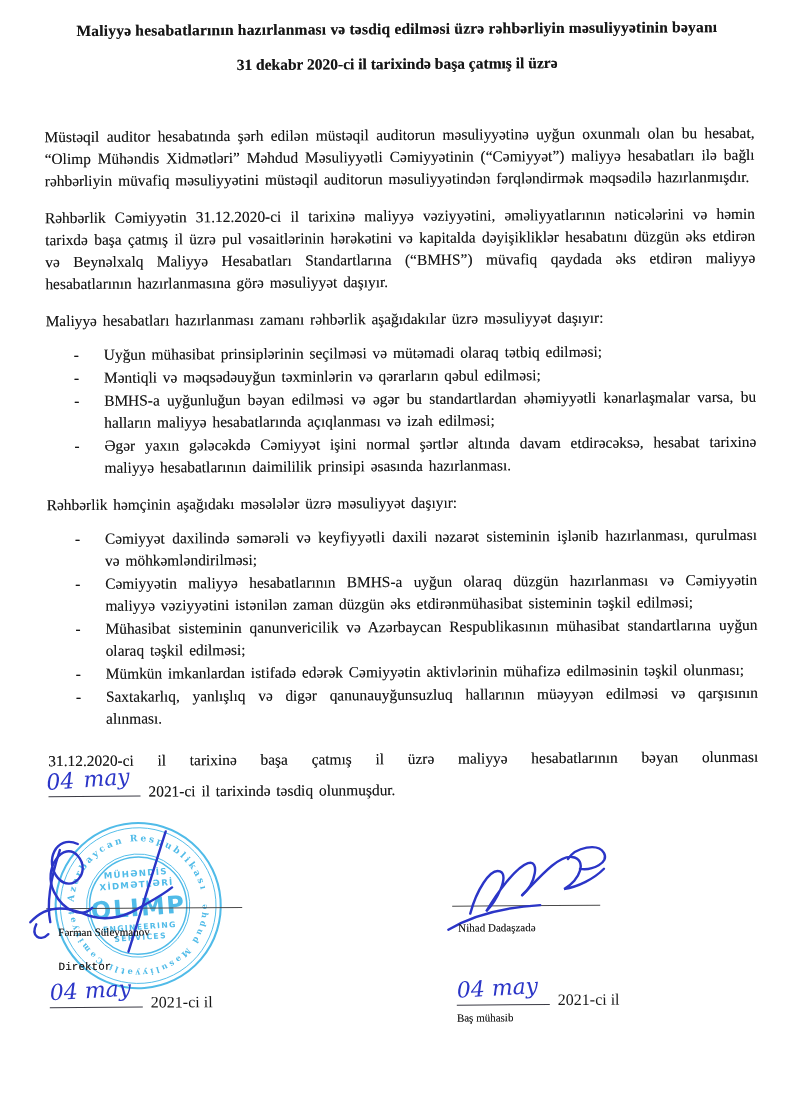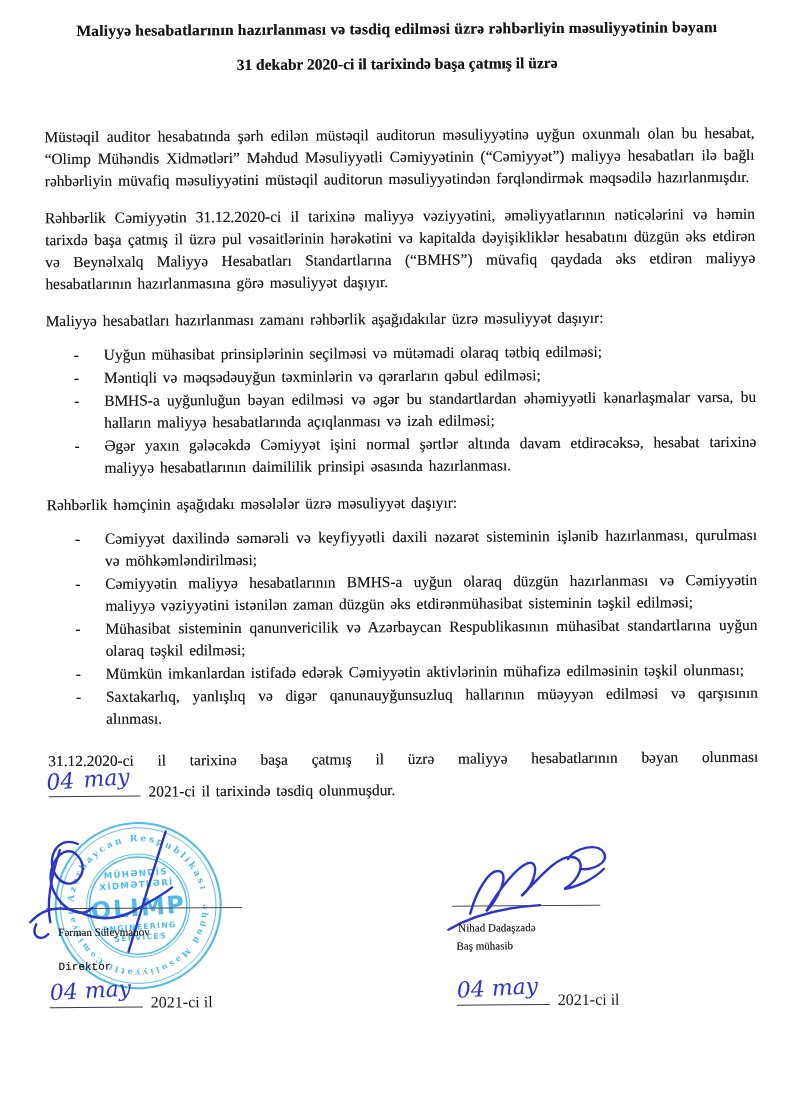--- a/index.html
+++ b/index.html
@@ -54,21 +54,21 @@
   .sig-svg { position:absolute; z-index:3; }
   .sig-left-svg  { left:14px;  top:824px; width:220px; height:140px; }
   .sig-right-svg { left:438px; top:840px; width:180px; height:100px; }
   .sig-line { position:absolute; border-bottom:1.6px solid #4a4a4a; z-index:2; }
   .line-left  { left:44px;  top:906px; width:196px; }
   .line-right { left:450px; top:906px; width:148px; }
   .sig-text { position:absolute; font-size:11px; z-index:4; text-shadow:0 0 .35px rgba(0,0,0,.5); }
   .name-left  { left:56px;  top:924px; }
   .name-right { left:456px; top:922px; }
   .role-left  { left:56px;  top:959px;font-family:Liberation Mono, monospace; }
-  .role-right { left:454px; top:940px; }
+  .role-right { left:454px; top:1012px; }
   .date-block { position:absolute; z-index:4; font-size:16px; }
   .date-left  { left:47px;  top:988px; }
   .date-right { left:454px; top:988px; }
   .date-block .date-slot { width:93px; }
   .hand-date { position:absolute; left:0px; top:-12px; font-size:22px; transform:rotate(-3deg); }
   .date-year { margin-left:8px; }
 
   .stamp-ring-text { letter-spacing:3px; }
 </style>
 </head>

